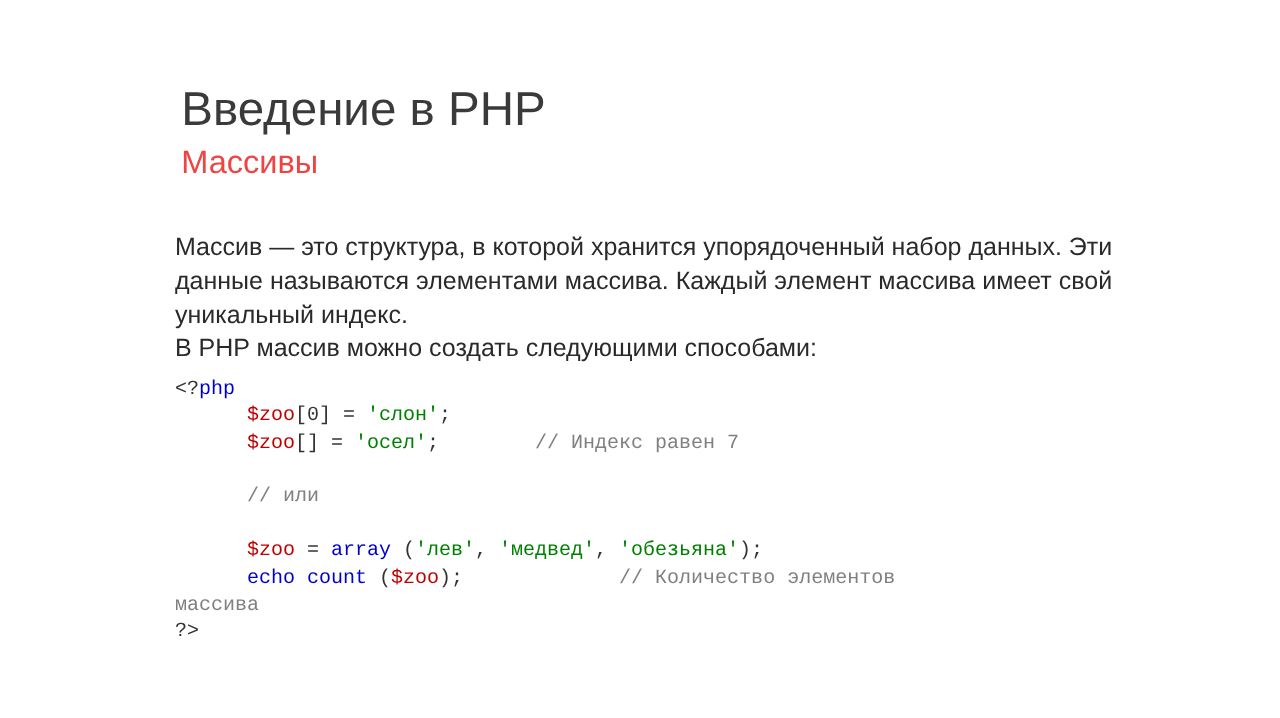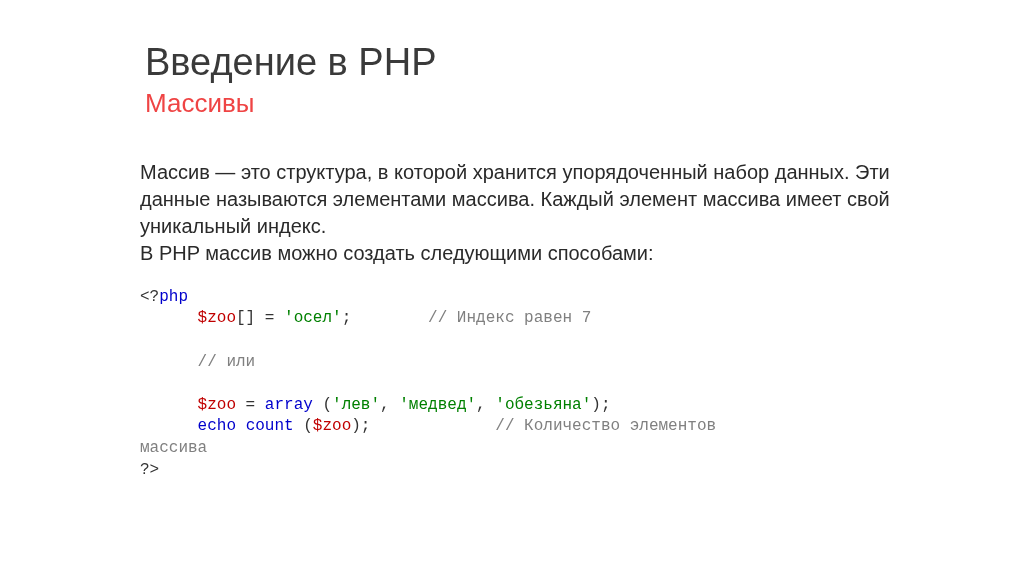--- a/index.html
+++ b/index.html
@@ -16,33 +16,34 @@
       color: #333;
     }
     .title-block {
       margin-bottom: 40px;
     }
     .title-main {
       font-size: 38px;
       font-weight: 400;
       color: #3a3a3a;
       line-height: 1.2;
+      margin-top: 26px;
     }
     .title-sub {
       font-size: 26px;
       font-weight: 400;
       color: #ef4444;
       line-height: 1.2;
       margin-top: 2px;
     }
     .paragraph {
       font-size: 20px;
       line-height: 1.35;
       color: #2a2a2a;
-      margin-bottom: 20px;
+      margin-bottom: 8px;
       margin-left: -5px;
     }
     .code-block {
       font-family: Consolas, "Courier New", monospace;
       font-size: 16px;
       line-height: 1.35;
       margin-left: -5px;
     }
     .code-line {
       white-space: pre;
@@ -62,20 +63,21 @@
   <div class="title-main">Введение в PHP</div>
   <div class="title-sub">Массивы</div>
 </div>
 
 <div class="paragraph" style="white-space: pre-line;">Массив — это структура, в которой хранится упорядоченный набор данных. Эти данные называются элементами массива. Каждый элемент массива имеет свой уникальный индекс.
 В PHP массив можно создать следующими способами:</div>
 
 <div class="code-block">
   <div class="code-line"><span class="tok-plain">&lt;?</span><span class="tok-kw">php</span></div>
 
+  <div class="code-line"><span class="tok-plain">      </span><span class="tok-var">$zoo</span><span class="tok-plain">[</span><span class="tok-num">0</span><span class="tok-plain">] = </span><span class="tok-str">'слон'</span><span class="tok-plain">;</span></div>
 
 
 
   <div class="code-line"><span class="tok-plain">      </span><span class="tok-var">$zoo</span><span class="tok-plain">[] = </span><span class="tok-str">'осел'</span><span class="tok-plain">;</span><span class="tok-plain">        </span><span class="tok-cmt">// Индекс равен 7</span></div>
 
   <div class="code-line">&nbsp;</div>
 
   <div class="code-line"><span class="tok-plain">      </span><span class="tok-cmt">// или</span></div>
 
   <div class="code-line">&nbsp;</div>

